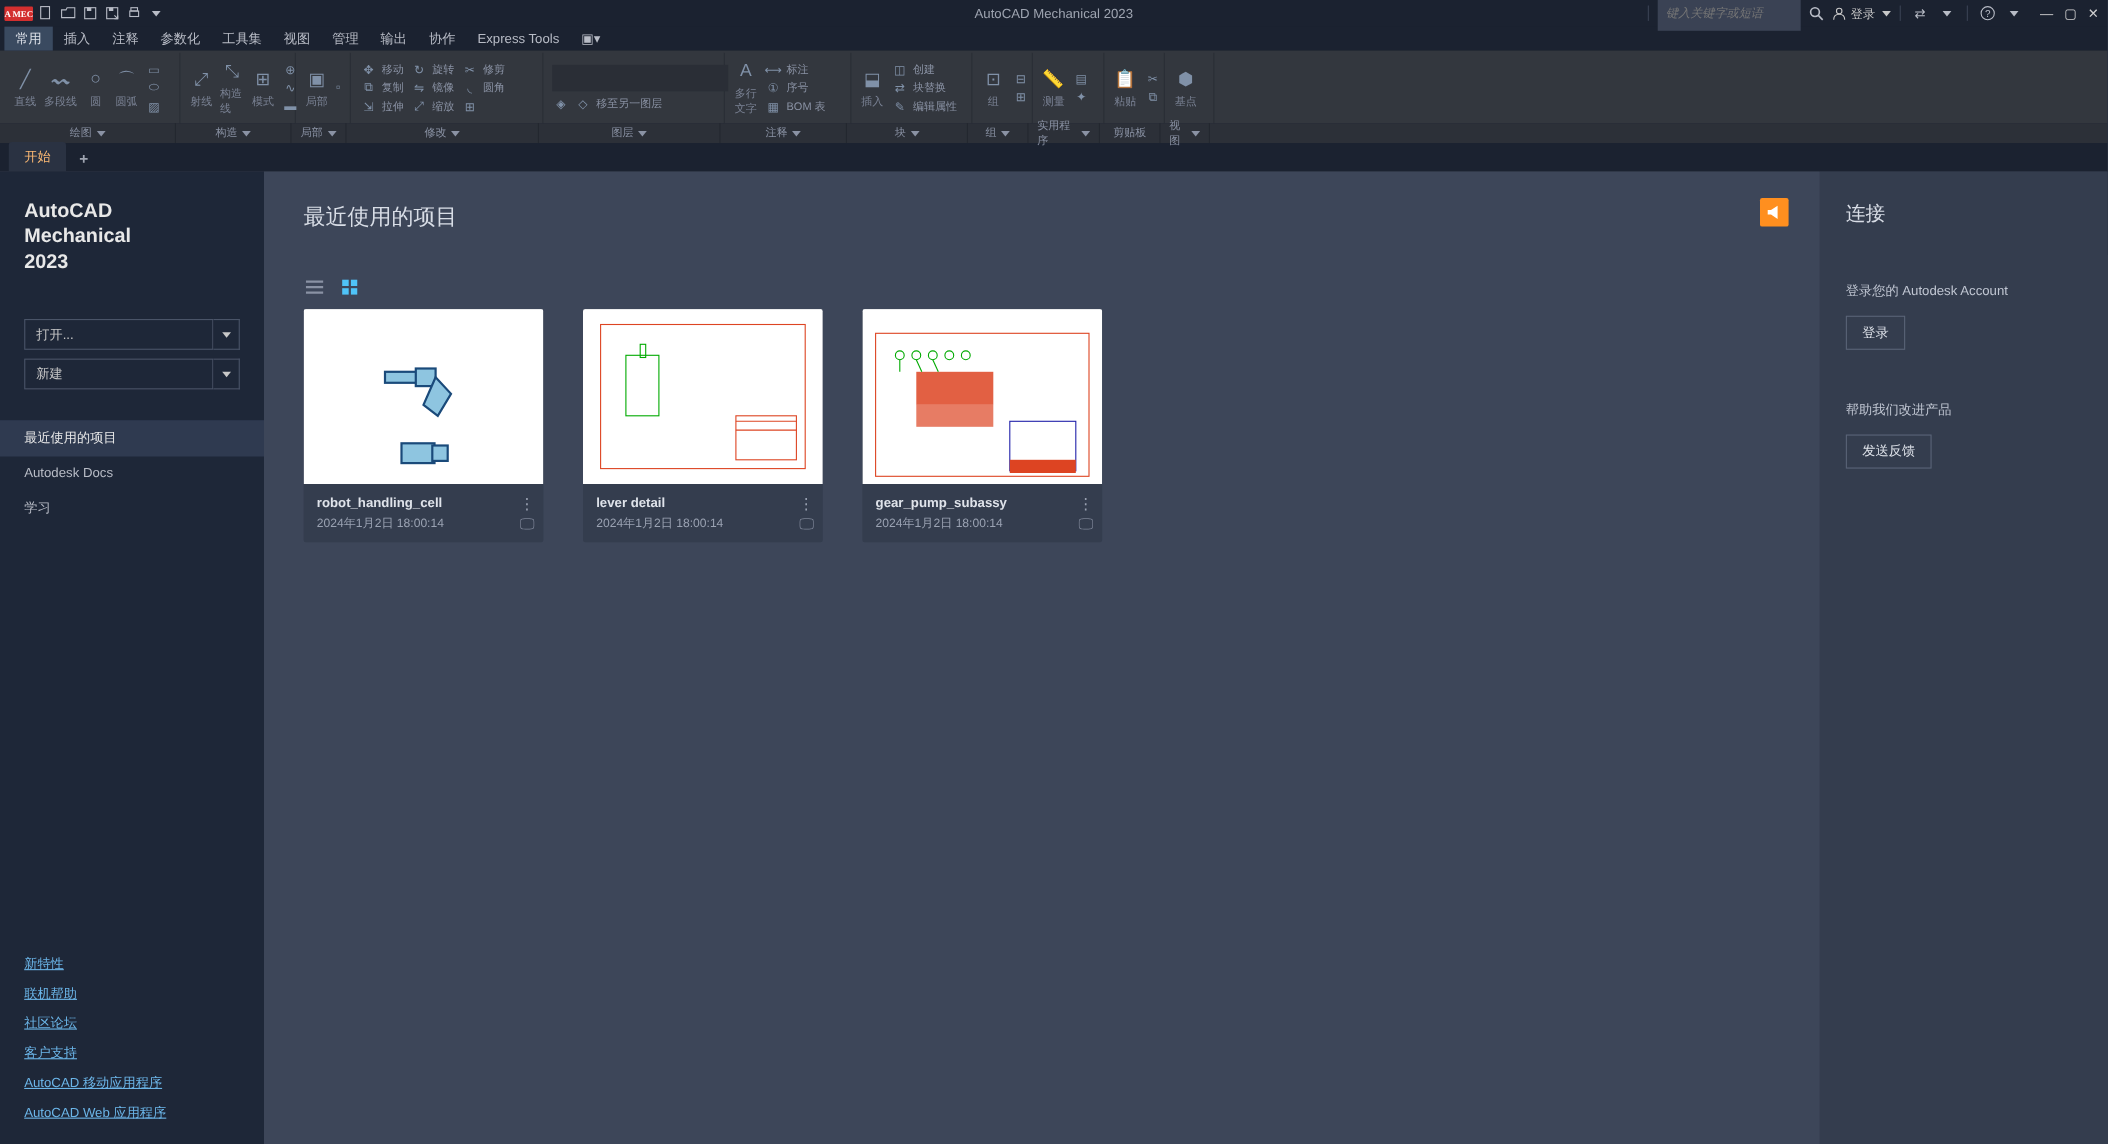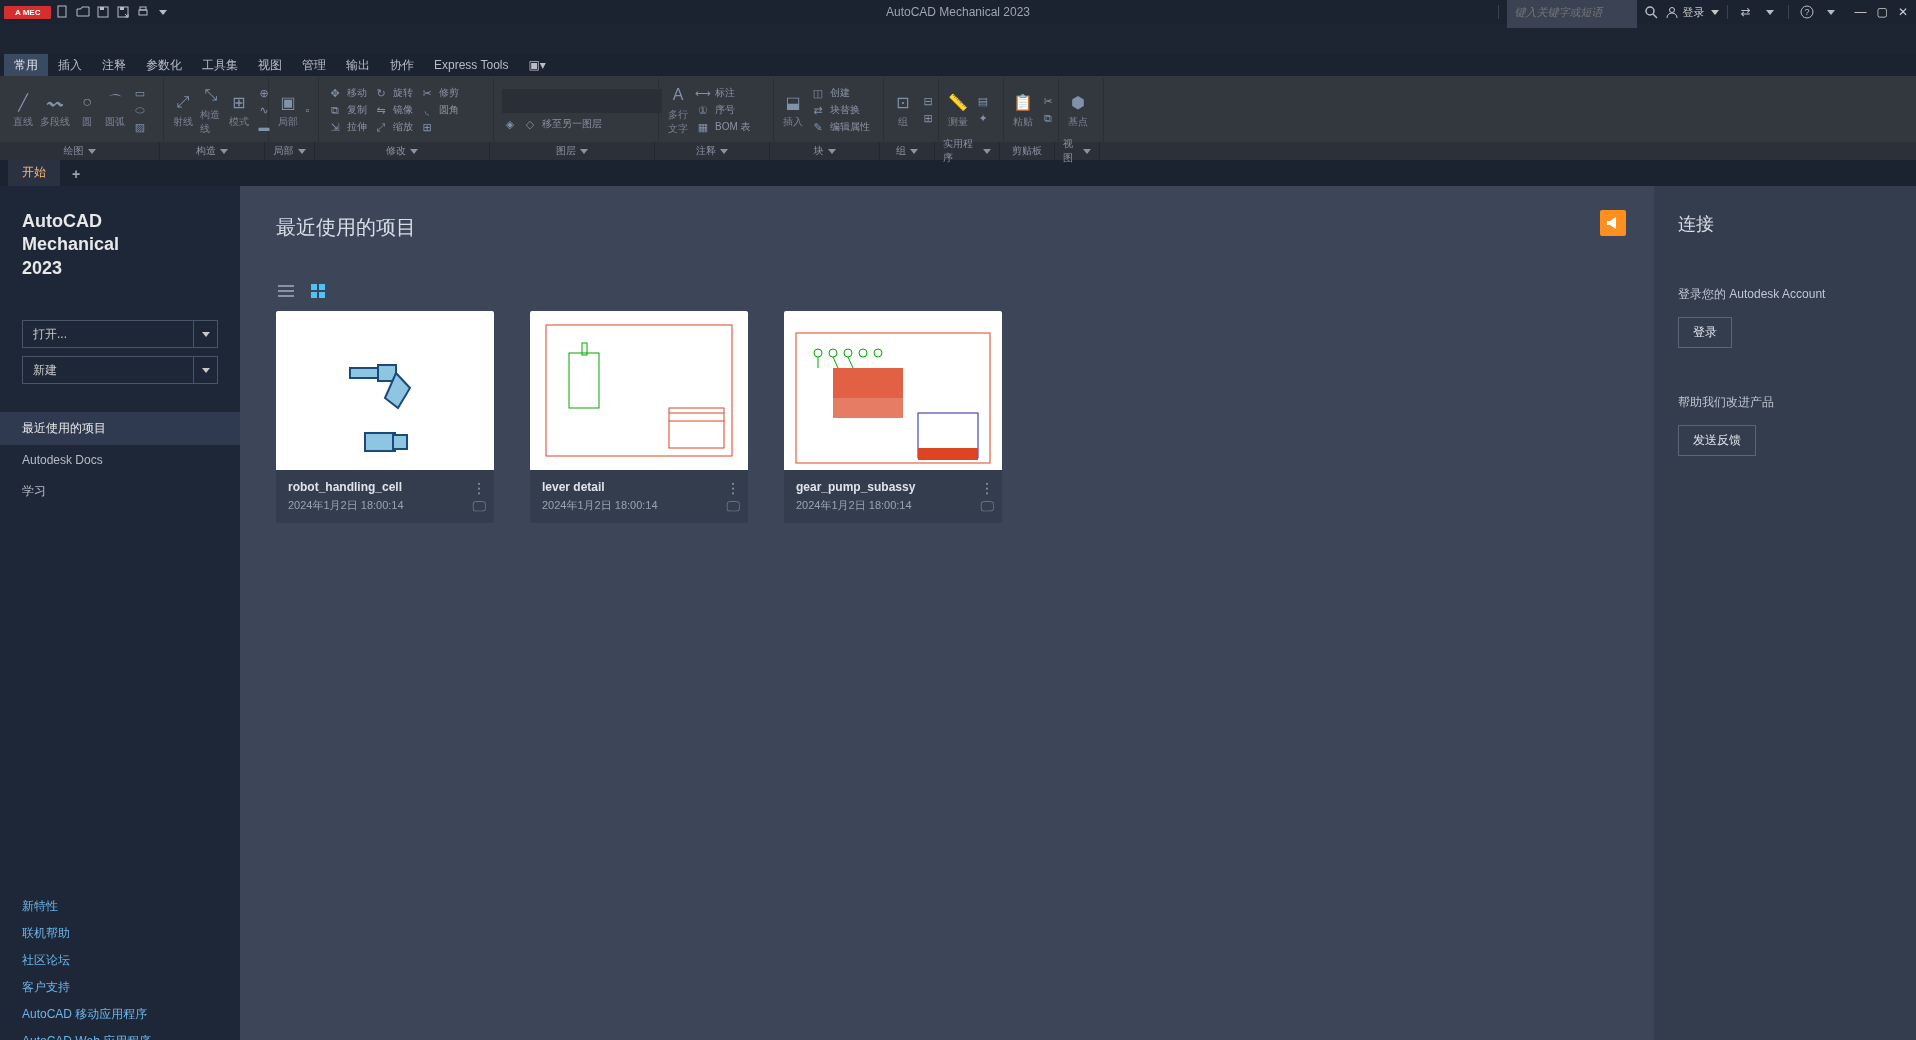--- a/index.html
+++ b/index.html
@@ -15,37 +15,36 @@
 .title-bar {
   height: 24px;
   background: #1b2230;
   display: flex;
   align-items: center;
   color: #d0d0d0;
   position: relative;
 }
 .title-left { display: flex; align-items: center; gap: 4px; padding-left: 4px; }
 .qat-icon { width: 16px; height: 16px; display: flex; align-items: center; justify-content: center; cursor: pointer; color: #b8bcc6; }
-.logo-badge { background: #d32f2f; color: #fff; font-size: 8px; font-weight: bold; padding: 2px 11px; border-radius: 1px; display: flex; align-items: center; gap: 2px; }
+.logo-badge { background: #d32f2f; color: #fff; font-size: 8px; font-weight: bold; padding: 2px 0; border-radius: 1px; display: flex; align-items: center; gap: 2px; font-family: Liberation Serif, serif; }
 .title-center { position: absolute; left: 50%; transform: translateX(-50%); font-size: 12px; color: #9ea4b0; }
 .title-right { margin-left: auto; display: flex; align-items: center; gap: 4px; padding-right: 8px; }
 .search-box { background: #3a4254; border: none; color: #9ea4b0; padding: 2px 8px; font-size: 11px; width: 130px; height: 32px; font-style: italic; }
 .title-btn { width: 20px; height: 20px; display: flex; align-items: center; justify-content: center; cursor: pointer; color: #b8bcc6; font-size: 12px; }
 .login-label { font-size: 11px; color: #c8c8c8; cursor: pointer; display: flex; align-items: center; gap: 4px; }
 .dd-sep { width: 1px; height: 14px; background: #3a4254; margin: 0 4px; }
 .win-controls { display: flex; gap: 10px; margin-left: 10px; }
 .win-btn { cursor: pointer; font-size: 12px; display: flex; align-items: center; }
 
 .menu-row {
   height: 22px;
   background: #1b2230;
   display: flex;
   align-items: stretch;
   padding-left: 4px;
-  margin-top: 30px;
 }
 .menu-item { padding: 0 10px; display: flex; align-items: center; font-size: 12px; cursor: pointer; color: #b8bcc6; }
 .menu-item.active { background: #3a4a60; color: #dfe3ea; }
 
 .ribbon {
   height: 66px;
   background: #33373e;
   display: flex;
   align-items: stretch;
   padding: 2px 0 0 4px;
@@ -81,21 +80,21 @@
   flex-direction: column;
 }
 .app-title { color: #e8e8e8; font-size: 18px; font-weight: 700; line-height: 1.3; margin-bottom: 40px; }
 .side-btn-row { display: flex; margin-bottom: 8px; }
 .side-btn { flex: 1; background: #1e2738; border: 1px solid #4a5468; color: #c8c8c8; padding: 6px 10px; text-align: left; font-size: 12px; cursor: pointer; height: 28px; display: flex; align-items: center; }
 .side-btn-dd { width: 24px; background: #1e2738; border: 1px solid #4a5468; border-left: none; display: flex; align-items: center; justify-content: center; color: #c8c8c8; cursor: pointer; font-size: 9px; }
 .side-nav { margin-top: 20px; margin-left: -22px; margin-right: -22px; }
 .side-nav-item { padding: 8px 22px; font-size: 12px; cursor: pointer; color: #b8bcc6; }
 .side-nav-item.selected { background: #2f3a50; color: #e8e8e8; }
 .side-links { margin-top: auto; display: flex; flex-direction: column; gap: 10px; }
-.side-link { color: #6bb5e8; font-size: 12px; cursor: pointer; }
+.side-link { color: #6bb5e8; font-size: 12px; cursor: pointer; text-decoration: underline; }
 
 .content { flex: 1; background: #3d4659; padding: 28px 36px; overflow: auto; position: relative; }
 .content-title { font-size: 20px; color: #d8dde6; margin-bottom: 40px; font-weight: 400; }
 .view-toggles { display: flex; gap: 12px; margin-bottom: 10px; }
 .vt-btn { width: 20px; height: 20px; display: flex; align-items: center; justify-content: center; cursor: pointer; color: #8a92a4; }
 .vt-btn.active { color: #4fc3f7; }
 .cards { display: flex; gap: 36px; flex-wrap: wrap; }
 .card { width: 218px; background: #343d4e; border-radius: 2px; overflow: hidden; cursor: pointer; }
 .card-thumb { height: 159px; background: #fff; display: flex; align-items: center; justify-content: center; overflow: hidden; }
 .card-body { padding: 10px 12px; position: relative; }

